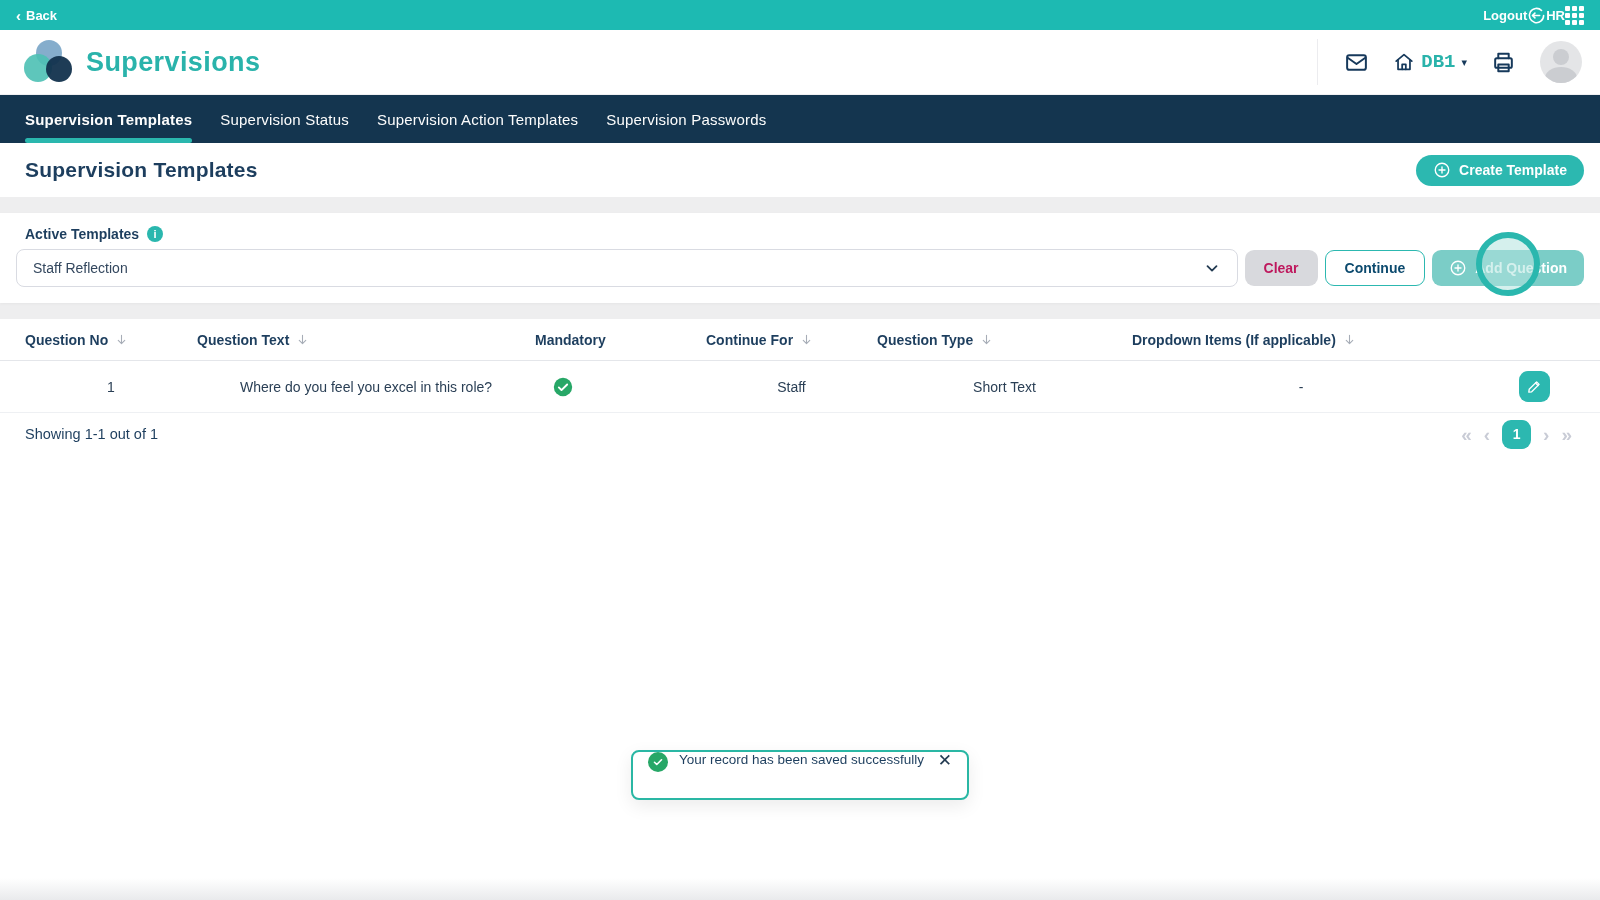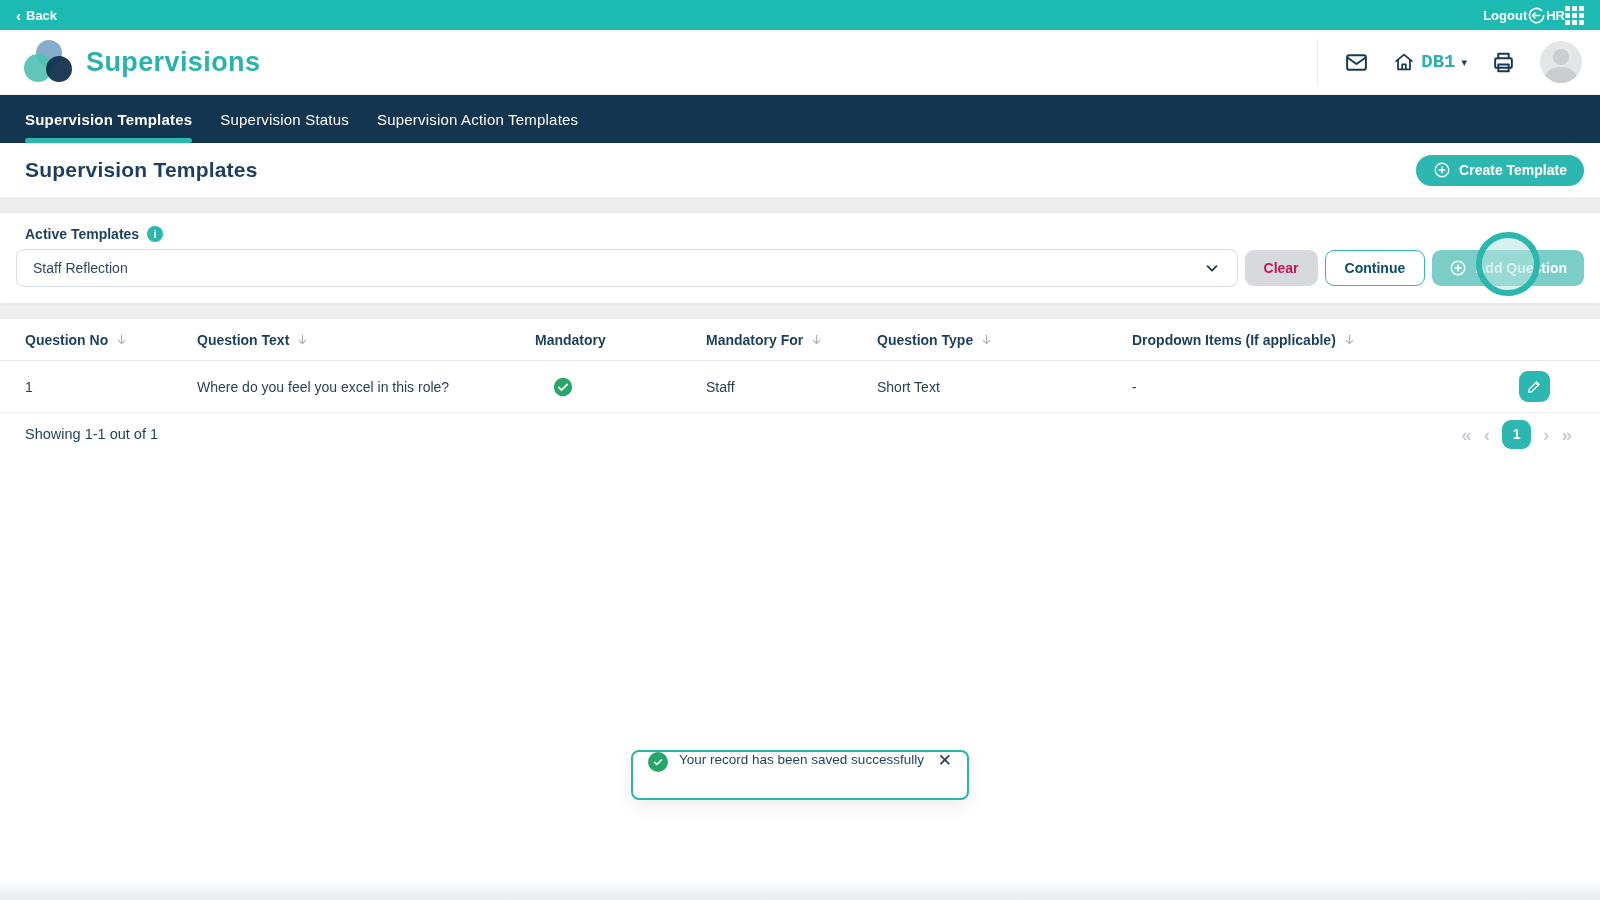--- a/index.html
+++ b/index.html
@@ -99,21 +99,21 @@
     background:#7bcdc7; color:#fff; padding:0 17px;
     display:flex; align-items:center; gap:8px;
   }
   .click-ring {
     position:absolute; left:1476px; top:19px; width:64px; height:64px;
     border:6px solid #2ab7ae; border-radius:50%;
     background:rgba(178,227,222,.55); pointer-events:none; z-index:5;
   }
 
   
-  .table-card { background:#fff; min-height:568px; }
+  .table-card { background:#fff; min-height:568px;text-align:center; }
   .t-grid {
     display:grid;
     grid-template-columns:172px 338px 171px 171px 255px minmax(0,1fr) 105px;
     padding:0 25px; align-items:center;
   }
   .t-head { height:42px; border-bottom:1px solid #e4e6ea; font-size:14px; font-weight:600; color:#1d3e5e; }
   .t-head .col { display:flex; align-items:center; gap:7px; cursor:pointer; }
   .sort-arrow { color:#a7adb7; }
   .t-row { height:52px; border-bottom:1px solid #eef0f3; font-size:14px; color:#2a3f55; }
   .cell-mandatory { padding-left:18px; }
@@ -225,20 +225,21 @@
       <span class="head"></span>
         <span class="body"></span>
     </div>
   </div>
 </div>
 
 <div class="nav">
   <div class="nav-tab active">Supervision Templates</div>
   <div class="nav-tab">Supervision Status</div>
   <div class="nav-tab">Supervision Action Templates</div>
+  <div class="nav-tab">Supervision Passwords</div>
 </div>
 
 <div class="title-bar">
   <div class="page-title">Supervision Templates</div>
   <button class="btn-create">
     <span>
       <svg width="18" height="18" viewBox="0 0 24 24" fill="none" stroke="#fff" stroke-width="1.8" stroke-linecap="round">
         <circle cx="12" cy="12" r="9"></circle>
           <path d="M12 8v8M8 12h8"></path>
       </svg>
@@ -295,21 +296,21 @@
       <span class="sort-arrow">
           <svg width="13" height="13" viewBox="0 0 24 24" fill="none" stroke="#a7adb7" stroke-width="2" stroke-linecap="round" stroke-linejoin="round">
             <path d="M12 4v15M6 13.5 12 19.5l6-6"></path>
           </svg>
         </span>
     </div>
     <div class="col">
       <span>Mandatory</span>
     </div>
     <div class="col">
-      <span>Mandatory For</span>
+      <span>Continue For</span>
       <span class="sort-arrow">
           <svg width="13" height="13" viewBox="0 0 24 24" fill="none" stroke="#a7adb7" stroke-width="2" stroke-linecap="round" stroke-linejoin="round">
             <path d="M12 4v15M6 13.5 12 19.5l6-6"></path>
           </svg>
         </span>
     </div>
     <div class="col">
       <span>Question Type</span>
       <span class="sort-arrow">
           <svg width="13" height="13" viewBox="0 0 24 24" fill="none" stroke="#a7adb7" stroke-width="2" stroke-linecap="round" stroke-linejoin="round">

